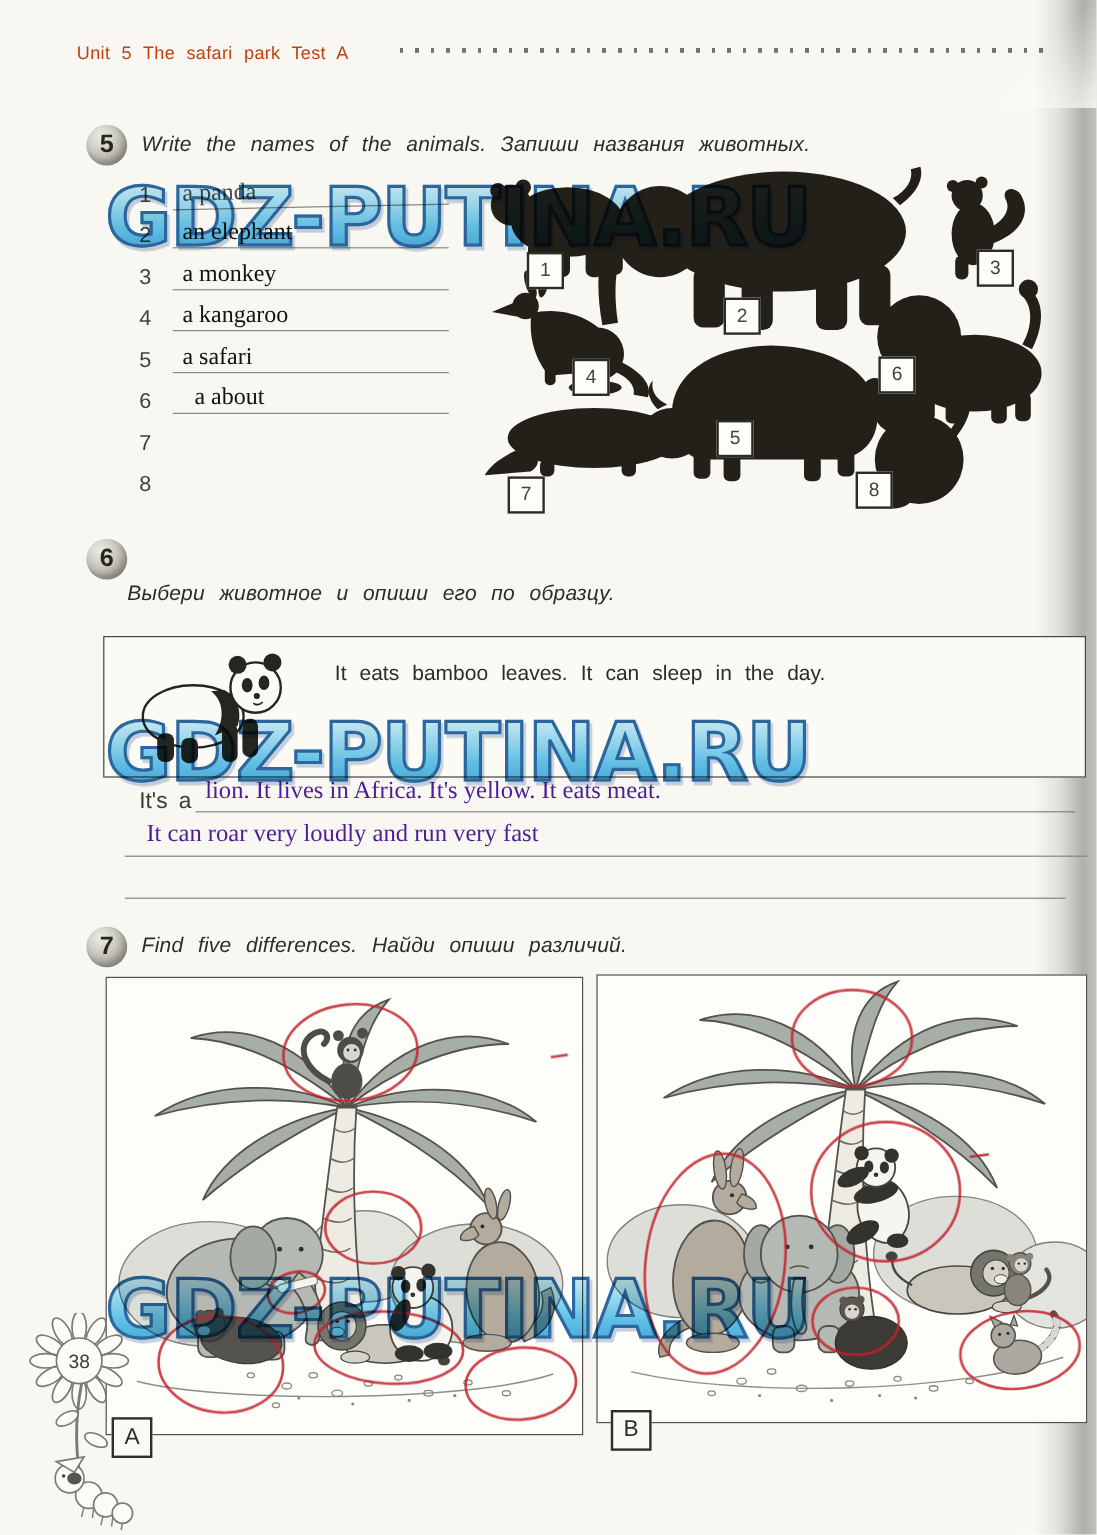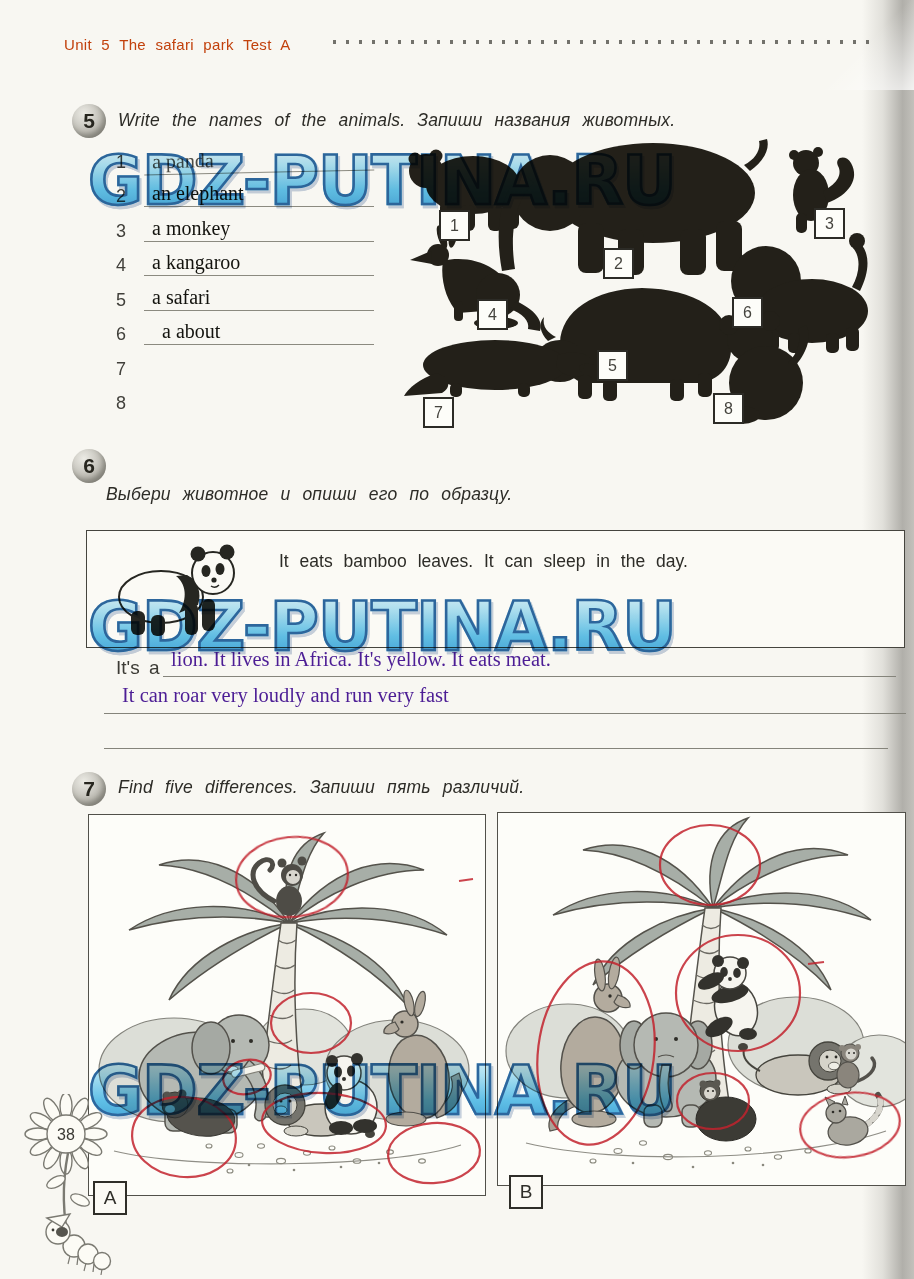--- a/index.html
+++ b/index.html
@@ -213,21 +213,21 @@
       <div>It eats bamboo leaves. It can sleep in the day.</div>
     </div>
   </div>
 
   <div class="prompt" style="left:116px;top:657px;">It's a</div>
   <div class="ansline" style="left:163px;top:648px;width:725px;height:28px;padding-left:8px;">lion. It lives in Africa. It's yellow. It eats meat.</div>
   <div class="ansline" style="left:104px;top:684px;width:784px;height:29px;padding-left:18px;">It can roar very loudly and run very fast</div>
   <div class="ansline" style="left:104px;top:720px;width:784px;height:28px;"></div>
 
   <div class="ball" style="left:72px;top:772px;">7</div>
-  <div class="instr" style="left:118px;top:777px;">Find five differences. Запиши пять различий.</div>
+  <div class="instr" style="left:118px;top:777px;">Find five differences. Найди опиши различий.</div>
 
   <div class="pic-frame" style="left:88px;top:814px;width:396px;height:380px;">
     <svg width="396" height="380" viewBox="0 0 396 380">
 
       <ellipse cx="85" cy="255" rx="75" ry="52" fill="#dcded7" stroke="#83837c" stroke-width="1.2"></ellipse>
       <ellipse cx="215" cy="232" rx="48" ry="38" fill="#e2e4dd" stroke="#83837c" stroke-width="1.2"></ellipse>
       <ellipse cx="308" cy="255" rx="72" ry="50" fill="#dcded7" stroke="#83837c" stroke-width="1.2"></ellipse>
 
       <path d="M25,336 C95,354 300,354 372,330" fill="none" stroke="#8f8e86" stroke-width="1.2"></path>
 

